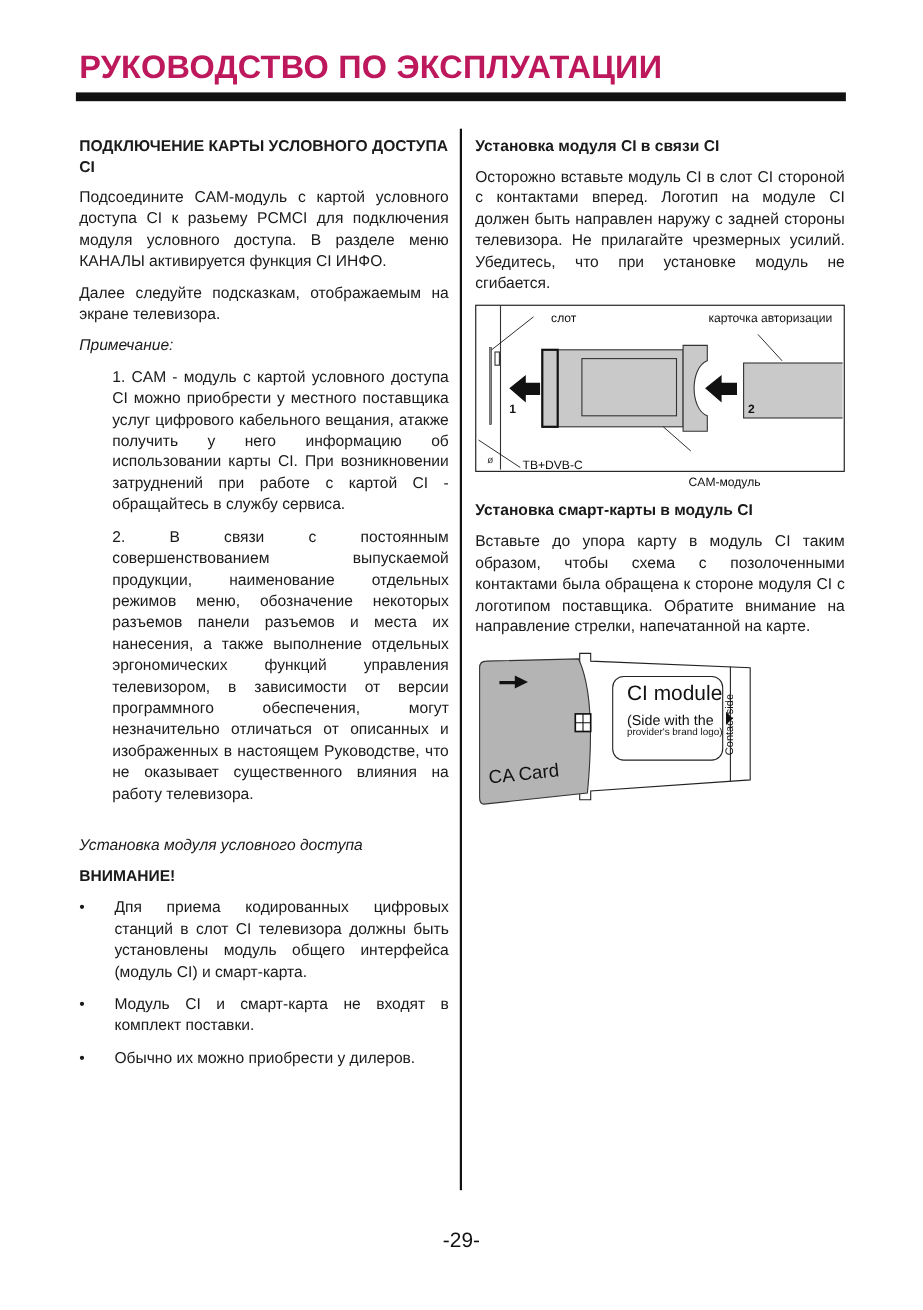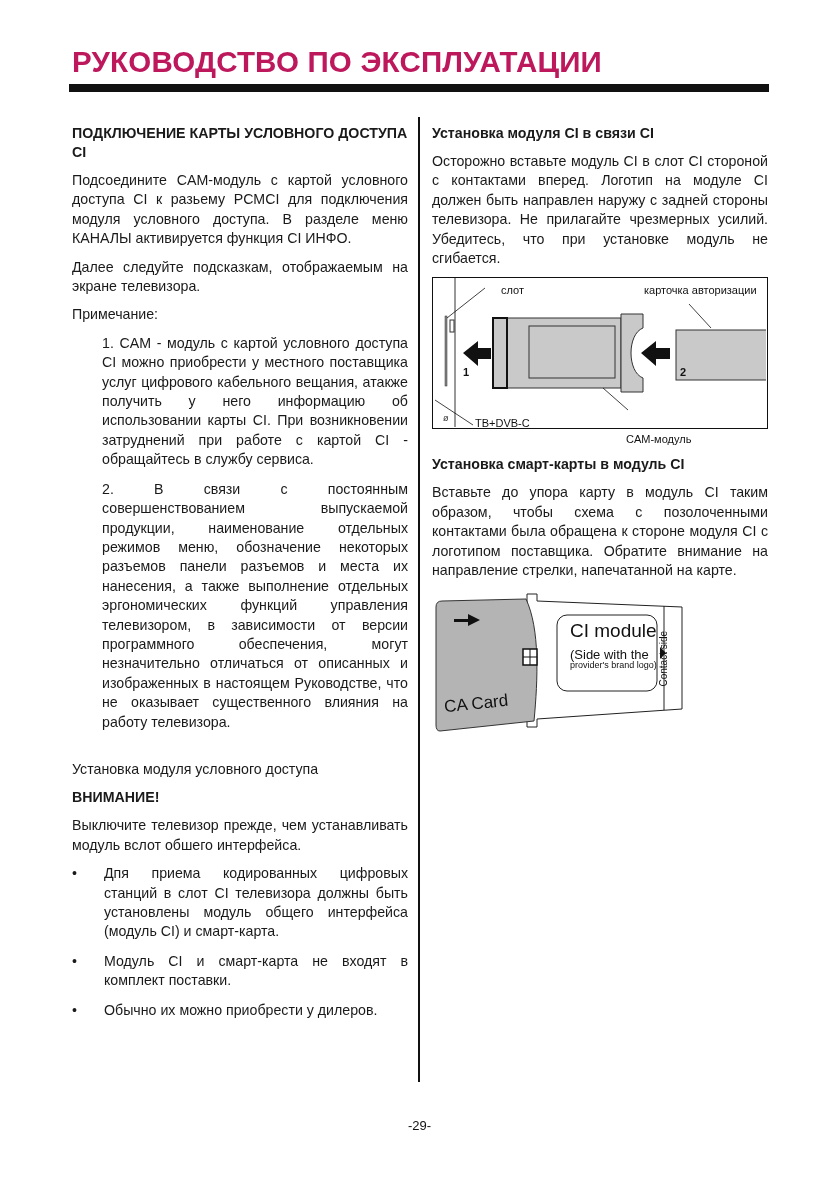--- a/index.html
+++ b/index.html
@@ -5,26 +5,26 @@
     html, body { margin: 0; padding: 0; background: #ffffff; }
     body { width: 839px; height: 1191px; position: relative; overflow: hidden; color: #1a1a1a; font-family: "Liberation Sans", sans-serif; }
     .page-title { position: absolute; left: 72px; top: 44px; font-size: 29.5px; font-weight: bold; letter-spacing: 0.2px; margin: 0; line-height: 36px; color: #be185d; }
     .title-rule { position: absolute; left: 69px; top: 84px; width: 700px; height: 8px; background: #111; }
     .col-divider { position: absolute; left: 418px; top: 117px; width: 2px; height: 965px; background: #111; }
     .col { position: absolute; font-size: 14.2px; line-height: 19.4px; }
     .col.left { left: 72px; top: 120px; width: 336px; }
     .col.right { left: 432px; top: 120px; width: 336px; }
     .h-bold { font-weight: bold; font-size: 14.2px; line-height: 19px; margin: 4px 0 9px 0; }
     .para { text-align: justify; margin: 0 0 9px 0; }
-    .italic { margin: 0 0 9px 0; }
+    .italic { font-style: italic; margin: 0 0 9px 0; }
     .note-item { margin: 0 0 10px 30px; text-align: justify; }
     .bullet { display: flex; margin: 0 0 10px 0; }
     .bullet .dot { width: 32px; flex: none; }
     .bullet .btext { flex: 1; text-align: justify; }
-    .page-number { position: absolute; left: 0; width: 839px; top: 1118px; text-align: center; font-size: 13px; color: #111; }
+    .page-number { position: absolute; left: 0; width: 839px; top: 1118px; text-align: center; font-size: 19px; color: #111; }
     .fig1 { position: relative; width: 336px; height: 152px; border: 1.5px solid #111; box-sizing: border-box; margin: 4px 0 26px 0; background: #fff; }
     .fig2 { position: relative; width: 260px; height: 146px; margin: 4px 0 0 0; }
     .fig-label { position: absolute; font-size: 11px; color: #111; white-space: nowrap; }
     svg text { font-family: "Liberation Sans", sans-serif; }
   </style>
 </head>
 <body>
 
 <h1 class="page-title">РУКОВОДСТВО ПО ЭКСПЛУАТАЦИИ</h1>
 <div class="title-rule"></div>
@@ -32,21 +32,20 @@
 
 <div class="col left">
   <p class="h-bold">ПОДКЛЮЧЕНИЕ КАРТЫ УСЛОВНОГО ДОСТУПА CI</p>
   <p class="para">Подсоедините CAM-модуль с картой условного доступа CI к разьему PCMCI для подключения модуля условного доступа. В разделе меню КАНАЛЫ активируется функция CI ИНФО.</p>
   <p class="para">Далее следуйте подсказкам, отображаемым на экране телевизора.</p>
   <p class="italic">Примечание:</p>
   <p class="note-item">1. CAM - модуль с картой условного доступа CI можно приобрести у местного поставщика услуг цифрового кабельного вещания, атакже получить у него информацию об использовании карты CI. При возникновении затруднений при работе с картой CI - обращайтесь в службу сервиса.</p>
   <p class="note-item" style="margin-bottom:28px;">2. В связи с постоянным совершенствованием выпускаемой продукции, наименование отдельных режимов меню, обозначение некоторых разъемов панели разъемов и места их нанесения, а также выполнение отдельных эргономических функций управления телевизором, в зависимости от версии программного обеспечения, могут незначительно отличаться от описанных и изображенных в настоящем Руководстве, что не оказывает существенного влияния на работу телевизора.</p>
   <p class="italic">Установка модуля условного доступа</p>
   <p class="h-bold">ВНИМАНИЕ!</p>
-  <p class="para">Выключите телевизор прежде, чем устанавливать модуль вслот обшего интерфейса.</p>
   <div class="bullet">
     <span class="dot">•</span>
     <span class="btext">Дпя приема кодированных цифровых станций в слот CI телевизора должны быть установлены модуль общего интерфейса (модуль CI) и смарт-карта.</span>
   </div>
   <div class="bullet">
     <span class="dot">•</span>
     <span class="btext">Модуль CI и смарт-карта не входят в комплект поставки.</span>
   </div>
   <div class="bullet">
     <span class="dot">•</span>

